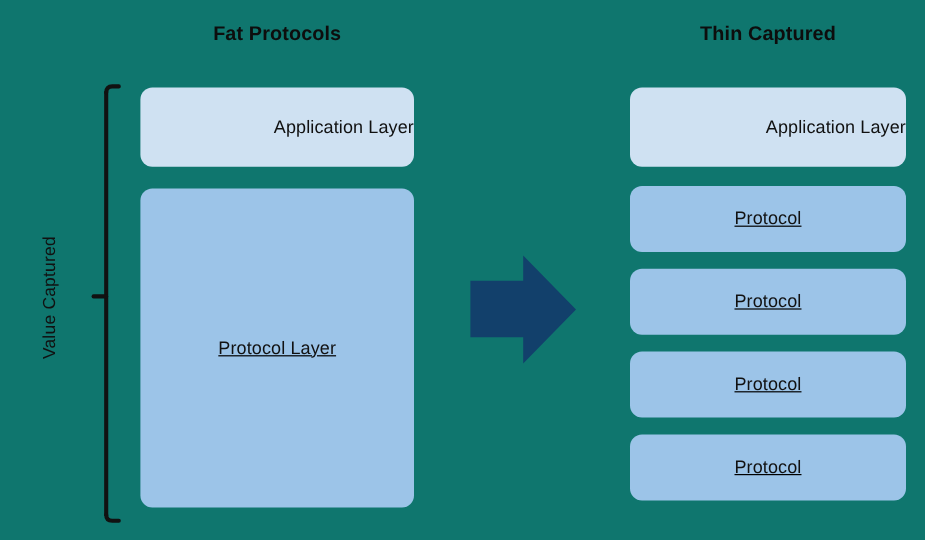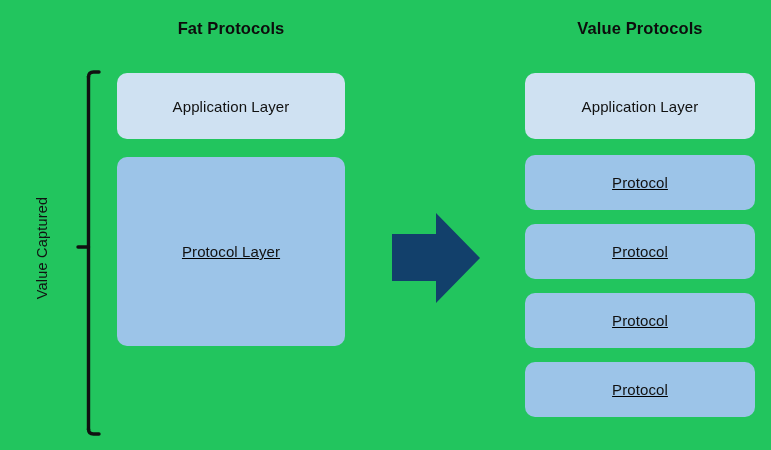--- a/index.html
+++ b/index.html
@@ -9,21 +9,21 @@
     background: #ffffff;
   }
   body {
     font-family: "Liberation Sans", sans-serif;
     -webkit-font-smoothing: antialiased;
   }
   #canvas {
     position: relative;
     width: 771px;
     height: 450px;
-    background: #22c55e;
+    background: #0f766e;
     overflow: hidden;
   }
 
   
   .col-title {
     position: absolute;
     font-size: 16.5px;
     font-weight: bold;
     color: #0d0d0d;
     letter-spacing: 0.1px;
@@ -43,26 +43,26 @@
     box-sizing: border-box;
   }
   .layer-label {
     font-size: 15px;
     font-weight: normal;
     color: #111111;
     letter-spacing: 0.1px;
     white-space: nowrap;
     line-height: 1;
   }
-  .app-fill      { background: #cfe1f2; }
+  .app-fill      { background: #cfe1f2; justify-content: flex-end; }
   .protocol-fill { background: #9cc4e8; text-decoration: underline; }
 
   
   #fat-app      { left: 117px; top: 73px;  width: 228px; height: 66px; }
-  #fat-protocol { left: 117px; top: 157px; width: 228px; height: 189px; }
+  #fat-protocol { left: 117px; top: 157px; width: 228px; height: 266px; }
 
   
   #thin-app   { left: 525px; top: 73px;  width: 230px; height: 66px; }
   #thin-p-1   { left: 525px; top: 155px; width: 230px; height: 55px; }
   #thin-p-2   { left: 525px; top: 224px; width: 230px; height: 55px; }
   #thin-p-3   { left: 525px; top: 293px; width: 230px; height: 55px; }
   #thin-p-4   { left: 525px; top: 362px; width: 230px; height: 55px; }
 
   
   #bracket {
@@ -96,21 +96,21 @@
     height: 98px;
   }
 </style>
 </head>
 <body>
 
 <div id="canvas">
 
   <div class="col-title" id="title-fat">Fat Protocols</div>
 
-  <div class="col-title" id="title-thin">Value Protocols</div>
+  <div class="col-title" id="title-thin">Thin Captured</div>
 
   <div id="bracket">
     <svg width="34" height="374" viewBox="0 0 34 374">
 
       <path d="M16.5,10 L16.5,364" stroke="#111111" stroke-width="3.4" fill="none" stroke-linecap="butt"></path>
 
       <path d="M16.5,11 Q16.5,6 21.5,6 L27,6" stroke="#111111" stroke-width="3.4" fill="none" stroke-linecap="round"></path>
 
       <path d="M16.5,363 Q16.5,368 21.5,368 L27,368" stroke="#111111" stroke-width="3.4" fill="none" stroke-linecap="round"></path>
 

